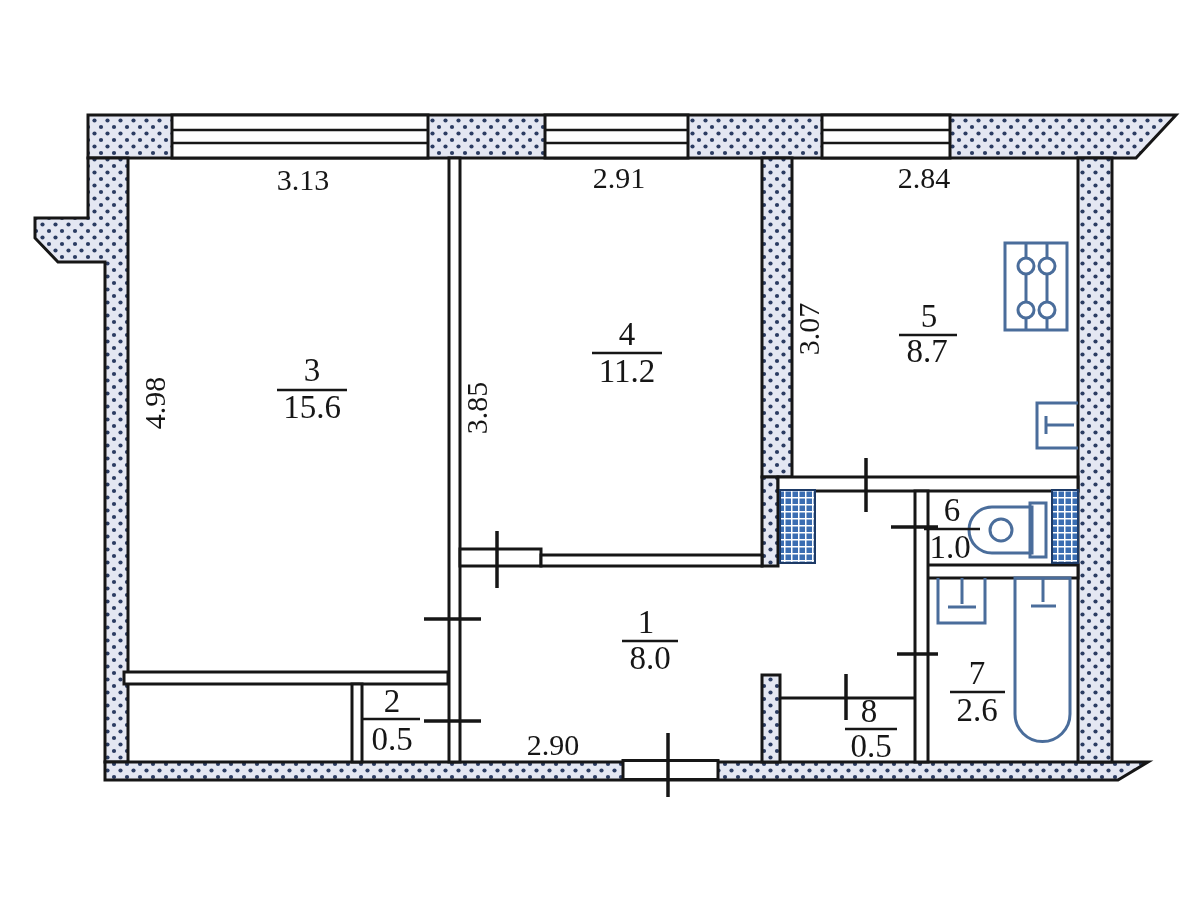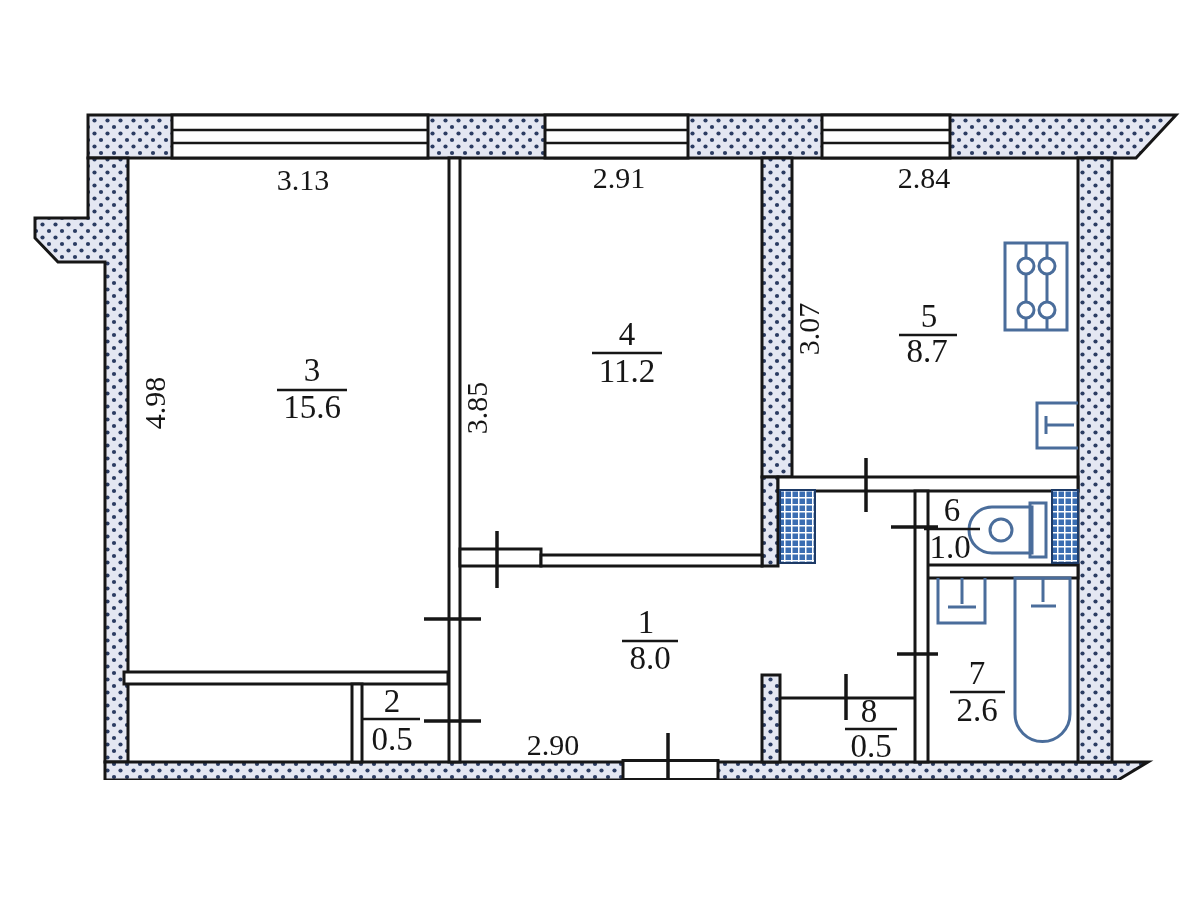--- a/index.html
+++ b/index.html
@@ -1,18 +1,18 @@
 <!DOCTYPE html>
 <html><head>
 <meta charset="utf-8">
 <style>
   html, body { margin: 0; padding: 0; background: #ffffff; }
   .stage {
     position: relative;
-    width: 1200px; height: 780px;
+    width: 1200px; height: 900px;
     background: #ffffff;
     font-family: "Liberation Serif", serif;
   }
   svg text {
     font-family: "Liberation Serif", serif;
     fill: #161616;
   }
   .dim-text   { font-size: 30px; }
   .room-num   { font-size: 33px; }
   .room-area  { font-size: 33px; }

